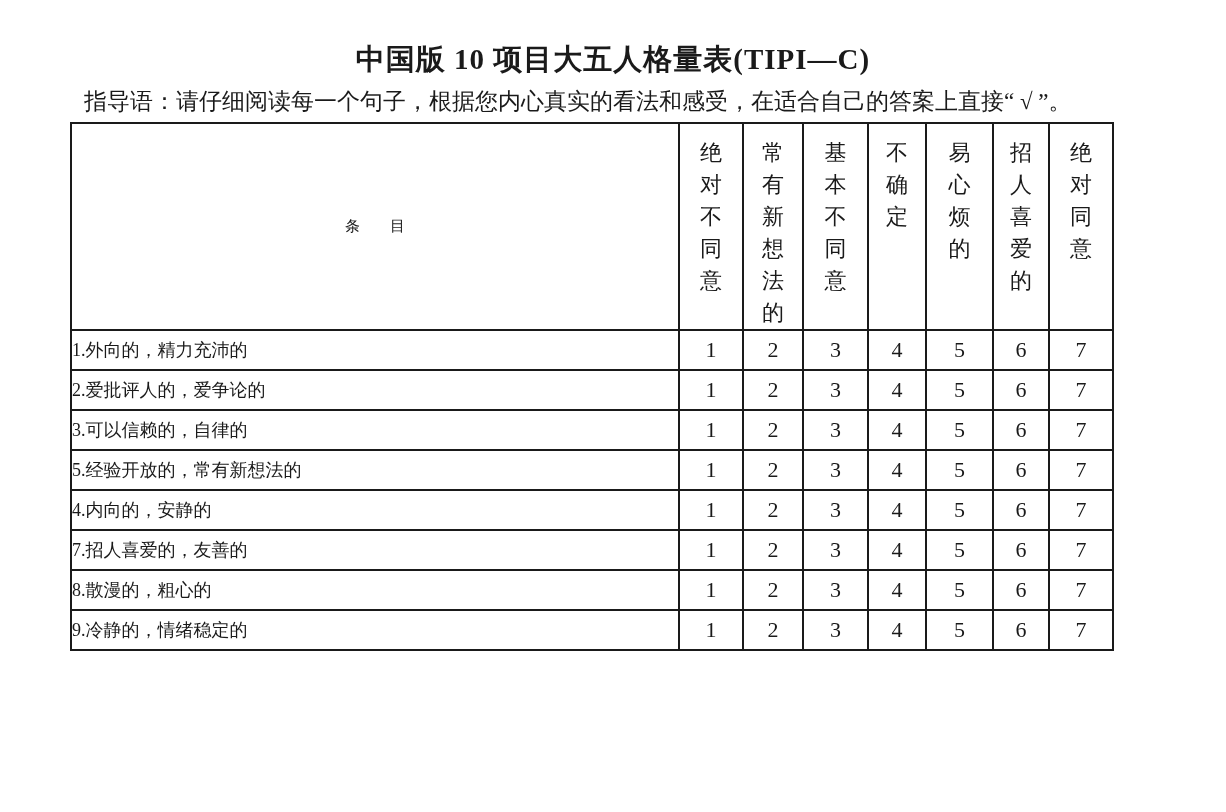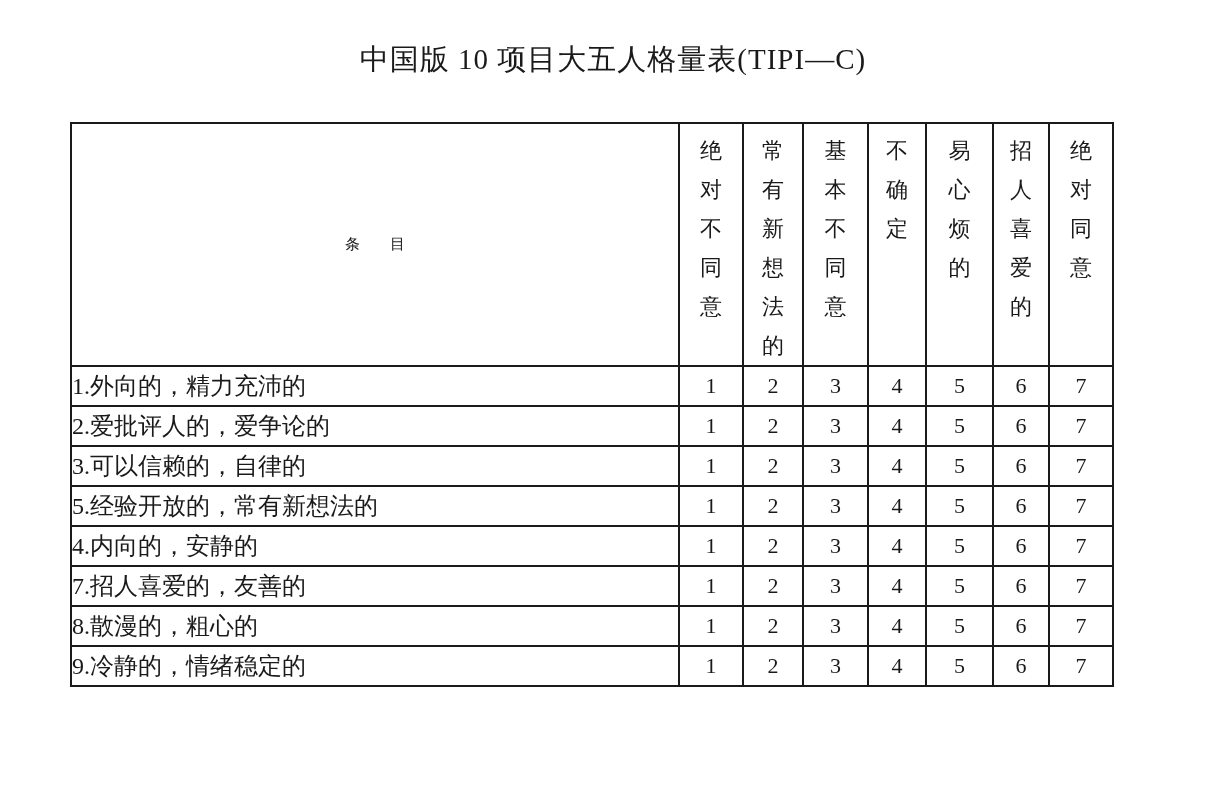--- a/index.html
+++ b/index.html
@@ -17,21 +17,21 @@
     overflow: hidden;
   }
   .doc-title {
     position: absolute;
     top: 40px;
     left: 0;
     width: 100%;
     margin: 0;
     text-align: center;
     font-size: 29px;
-    font-weight: normal;
+    font-weight: bold;
     letter-spacing: 1px;
     white-space: pre;
   }
   .instruction {
     position: absolute;
     top: 86px;
     left: 84px;
     margin: 0;
     font-size: 23px;
     white-space: pre;
@@ -59,46 +59,47 @@
     font-size: 15px;
     white-space: pre;
   }
   th.opt-h {
     vertical-align: top;
     font-weight: normal;
   }
   .vtext {
     width: 27px;
     margin: 0 auto;
-    padding-top: 7px;
+    padding-top: 13px;
     font-size: 22px;
-    line-height: 39px;
+    line-height: 32px;
     text-align: center;
     word-break: break-all;
   }
   td.item {
-    font-size: 24px;
+    font-size: 18px;
     text-align: left;
     vertical-align: middle;
     padding-left: 8px;
     white-space: pre;
   }
   td.num {
     font-size: 22px;
     text-align: center;
     vertical-align: middle;
   }
 </style>
 </head>
 <body>
 
 <div class="page">
 
   <h1 class="doc-title">中国版 10 项目大五人格量表(TIPI—C)</h1>
 
+  <p class="instruction">指导语：请仔细阅读每一个句子，根据您内心真实的看法和感受，在适合自己的答案上直接“ √ ”。</p>
 
   <table class="scale">
     <colgroup>
       <col style="width:608px">
       <col style="width:64px">
       <col style="width:60px">
       <col style="width:65px">
       <col style="width:58px">
       <col style="width:67px">
       <col style="width:56px">

